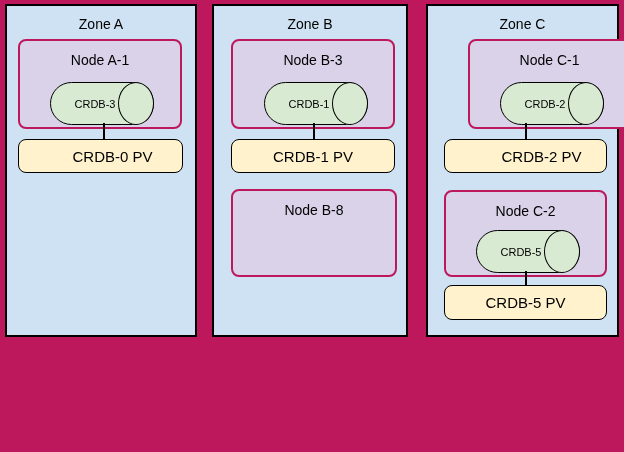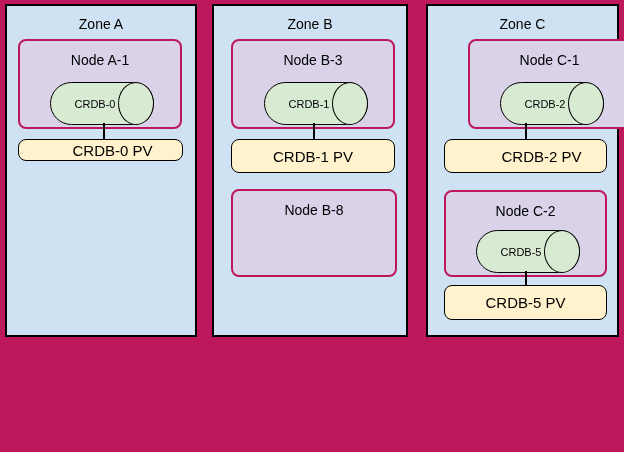--- a/index.html
+++ b/index.html
@@ -114,27 +114,27 @@
 <div class="canvas">
 
   <div class="zone" style="left:5px; width:192px;">
     <div class="zone-title">Zone A</div>
 
     <div class="node" style="left:11px; top:33px; width:164px; height:90px;">
       <div class="node-title">Node A-1</div>
       <div class="cyl" style="left:30px; top:41px;">
         <div class="cyl-body"></div>
         <div class="cyl-cap"></div>
-        <div class="cyl-label">CRDB-0</div>
+        <div class="cyl-label">CRDB-3</div>
       </div>
     </div>
 
     <div class="connector" style="left:96px; top:117px; height:16px;"></div>
 
-    <div class="pv" style="left:11px; top:133px; width:165px; height:22px;padding-left:24px;">
+    <div class="pv" style="left:11px; top:133px; width:165px; height:34px;padding-left:24px;">
       <span class="pv-label">CRDB-0 PV</span>
     </div>
   </div>
 
   <div class="zone" style="left:212px; width:196px;">
     <div class="zone-title">Zone B</div>
 
     <div class="node" style="left:17px; top:33px; width:164px; height:90px;">
       <div class="node-title">Node B-3</div>
       <div class="cyl" style="left:31px; top:41px;">

